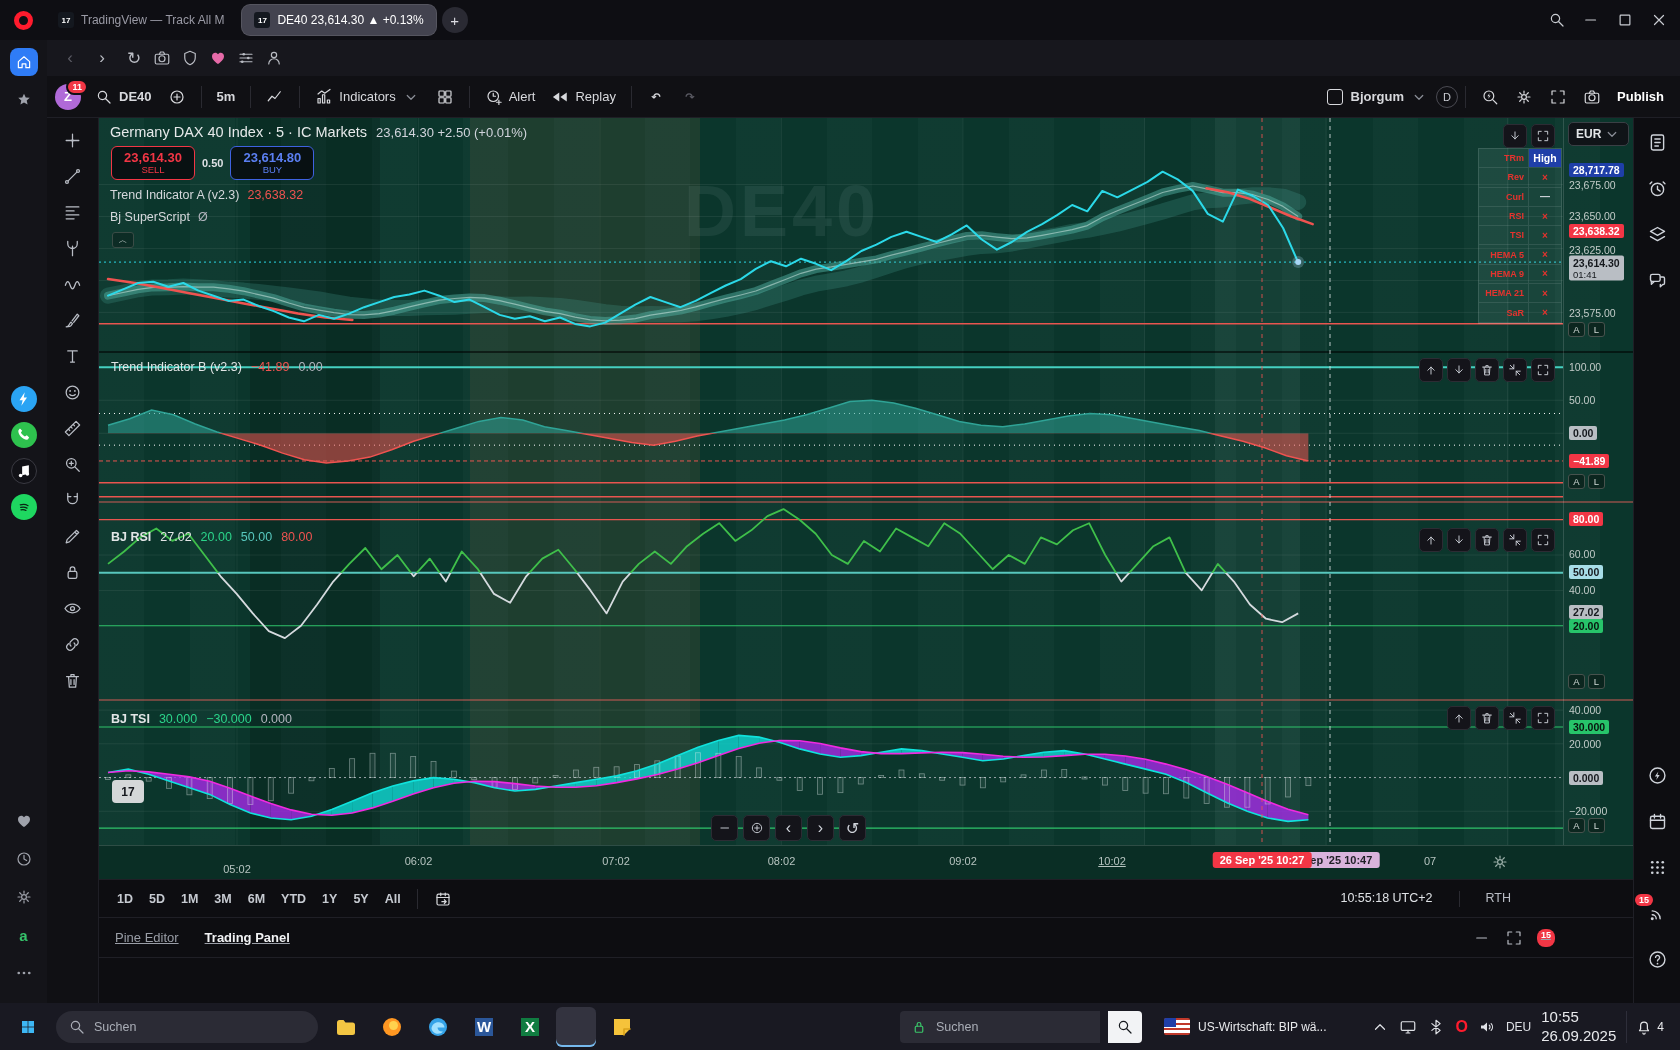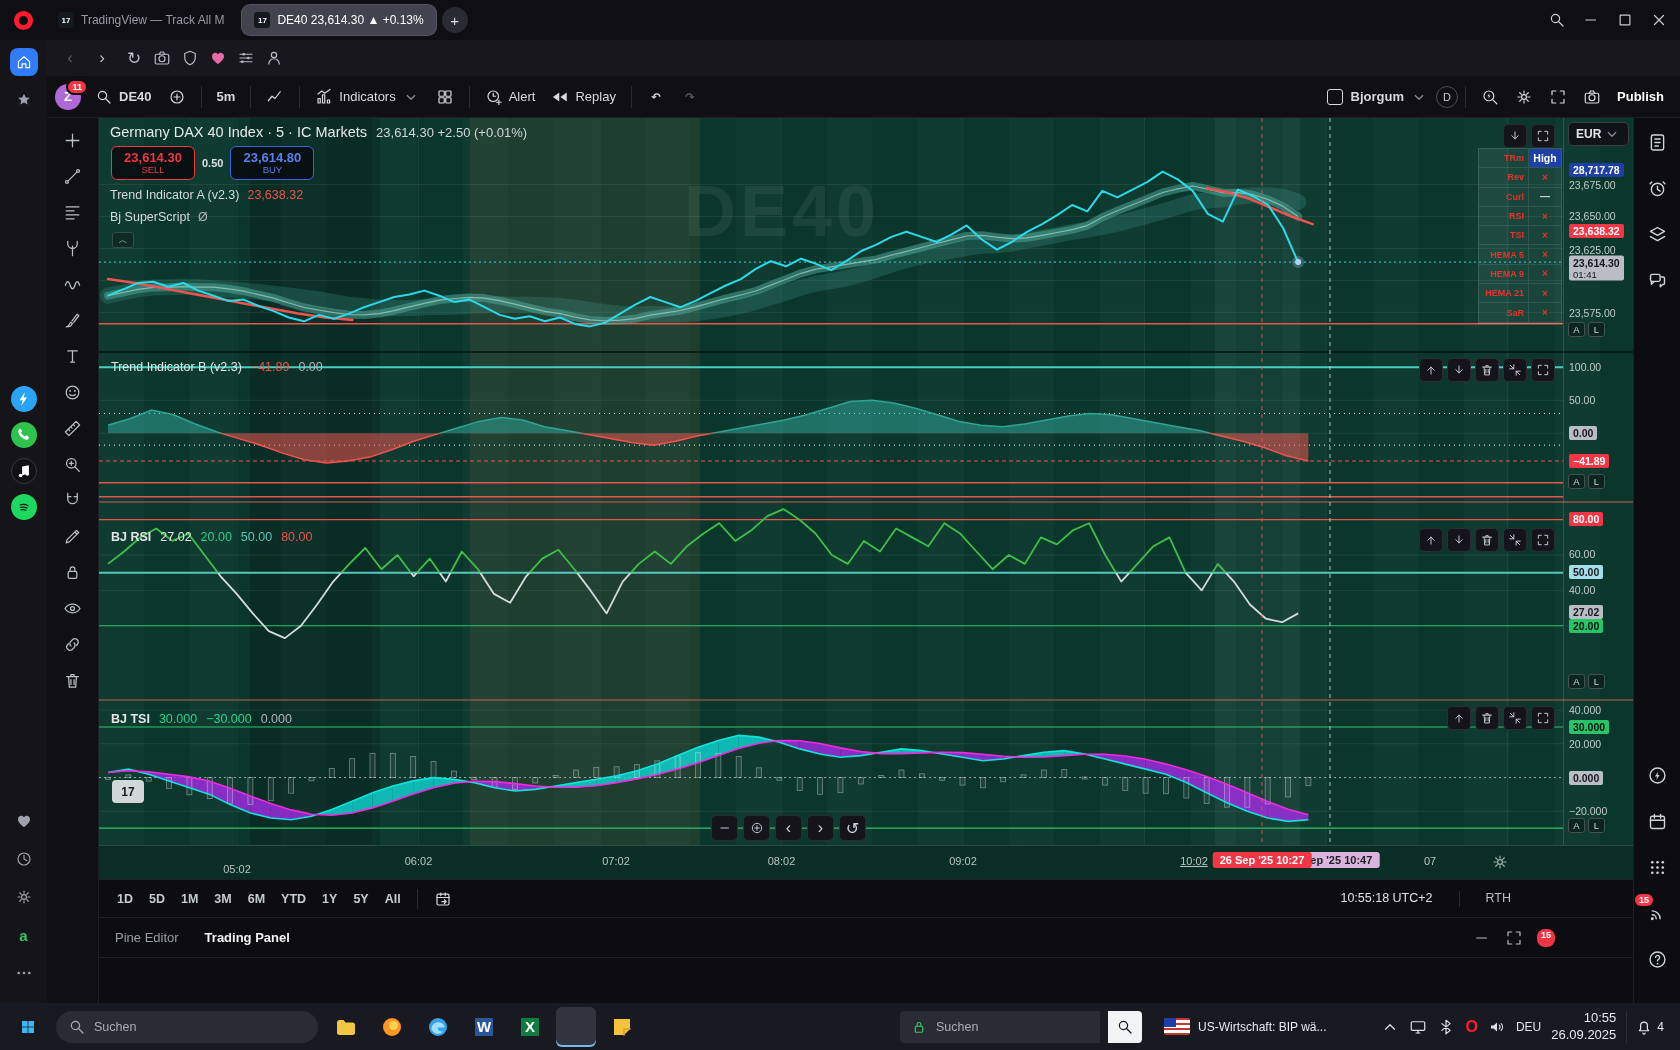--- a/index.html
+++ b/index.html
@@ -102,42 +102,42 @@
   .ta-red{background:#f23645;color:#fff;z-index:3;}
   .ta-purple{background:#d9b3dc;color:#1f1f26;z-index:2;}
   #ta-gear{position:absolute;left:1392px;top:7px;color:#9fb3ad;}
 
   
   #rangerow{position:absolute;left:0;top:761px;width:1534px;height:38px;background:#0d0d11;border-top:1px solid #1f1f26;display:flex;align-items:center;padding:0 10px;color:#b9bdc5;font-size:12.5px;}
   .rng{padding:4px 8px;border-radius:5px;font-weight:bold;color:#c6cad1;}
   #rangerow .right{margin-left:auto;display:flex;gap:26px;padding-right:112px;color:#dfe2e6;}
 
   
-  #tabsrow{position:absolute;left:0;top:799px;width:1534px;height:40px;background:#0d0d11;border-top:1px solid #1f1f26;display:flex;align-items:center;padding:0 16px;gap:26px;color:#9a9ea7;font-size:13px;}
+  #tabsrow{position:absolute;left:0;top:799px;width:1534px;height:40px;background:#0d0d11;border-top:1px solid #1f1f26;display:flex;align-items:center;padding:0 16px;gap:26px;color:#9a9ea7;font-size:13px;text-decoration:underline;}
   #tabsrow .t-active{color:#f1f2f4;font-weight:bold;}
   #tabsrow .right{margin-left:auto;display:flex;gap:14px;color:#b9bdc5;padding-right:62px;}
   #pinegap{position:absolute;left:0;top:839px;width:1534px;height:46px;background:#0d0d11;border-top:1px solid #1f1f26;}
 
   
   #rightstrip{position:absolute;left:1633px;top:118px;width:47px;height:885px;background:#0d0d11;border-left:1px solid #1f1f26;display:flex;flex-direction:column;align-items:center;padding-top:12px;gap:22px;}
   .rs-ic{position:relative;color:#cfd3da;width:24px;height:24px;display:flex;align-items:center;justify-content:center;}
   .rs-badge{position:absolute;top:-7px;left:-10px;background:#f23645;color:#fff;font-size:9px;font-weight:bold;border-radius:8px;padding:1px 4px;}
 
   
   #taskbar{position:absolute;left:0;top:1003px;width:1680px;height:47px;background:#191922;display:flex;align-items:center;padding:0 8px;gap:8px;}
   #tb-search{width:262px;height:32px;background:#2b2b35;border-radius:16px;display:flex;align-items:center;gap:8px;padding:0 12px;color:#a9adb6;font-size:12.5px;}
   .tb-app{position:relative;width:40px;height:40px;border-radius:6px;display:flex;align-items:center;justify-content:center;}
   .tb-app.active{background:#33333f;box-shadow:inset 0 -2px 0 #76b9ed;}
   #tb-search2{margin-left:250px;width:200px;height:32px;background:#2b2b35;border-radius:4px 0 0 4px;display:flex;align-items:center;gap:8px;padding:0 10px;color:#a9adb6;font-size:12.5px;}
   #tb-search2-btn{width:34px;height:32px;background:#f2f3f5;border-radius:0 4px 4px 0;display:flex;align-items:center;justify-content:center;color:#15181d;}
   #tb-news{display:flex;align-items:center;gap:8px;margin-left:14px;color:#e8e9ec;font-size:12px;white-space:nowrap;}
   .usflag{width:26px;height:17px;border-radius:2px;background:repeating-linear-gradient(180deg,#c22l,#c22 0);background:repeating-linear-gradient(180deg,#c0392b 0 2.5px,#fff 2.5px 5px);position:relative;overflow:hidden;}
   .usflag:before{content:"";position:absolute;left:0;top:0;width:12px;height:9px;background:#1f3fa8;}
   #tb-tray{margin-left:auto;display:flex;align-items:center;gap:10px;color:#dfe1e6;}
-  #tb-clock{text-align:right;color:#e8e9ec;font-size:13px;line-height:1.25;}
+  #tb-clock{color:#e8e9ec;font-size:15px;line-height:1.25;}
   #tb-notif{display:flex;align-items:center;gap:4px;color:#e8e9ec;font-size:12px;padding:0 8px;border-left:1px solid #2e2e3a;height:32px;}
   svg.ic{display:block;}
 </style>
 </head>
 <body>
 
 <div id="stage">
 
   <div id="tabbar">
     <div class="opera-menu">
@@ -940,21 +940,21 @@
           <svg viewBox="0 0 24 24" width="18" height="18" class="ic">
             <circle cx="12" cy="12" r="3.2" fill="none" stroke="currentColor" stroke-width="1.6"></circle>
             <path d="M12 4v3M12 17v3M4 12h3M17 12h3M6.3 6.3l2.1 2.1M15.6 15.6l2.1 2.1M17.7 6.3l-2.1 2.1M8.4 15.6l-2.1 2.1" fill="none" stroke="currentColor" stroke-width="1.6" stroke-linecap="round" stroke-linejoin="round"></path>
           </svg>
         </span>
     <div class="ta-label" style="left: 138px; margin-top: 8px;">05:02</div>
         <div class="ta-label" style="left: 319.5px;">06:02</div>
         <div class="ta-label" style="left: 517px;">07:02</div>
         <div class="ta-label" style="left: 682.5px;">08:02</div>
         <div class="ta-label" style="left: 864px;">09:02</div>
-        <div class="ta-label" style="left: 1095px; text-decoration: underline;">10:02</div>
+        <div class="ta-label" style="left: 1013px; text-decoration: underline;">10:02</div>
         <div class="ta-mark ta-purple" style="left: 1231px;">26 Sep '25  10:47</div>
         <div class="ta-mark ta-red" style="left: 1163px;">26 Sep '25  10:27</div>
         <div class="ta-label" style="left: 1331px;">07</div>
       </div>
 
     <div id="rangerow">
       <span id="ranges"><span class="rng">1D</span><span class="rng">5D</span><span class="rng">1M</span><span class="rng">3M</span><span class="rng">6M</span><span class="rng">YTD</span><span class="rng">1Y</span><span class="rng">5Y</span><span class="rng">All</span></span>
       <span style="width:1px;height:20px;background:#2a2a31;margin:0 8px"></span>
       <span class="tvt-item">
           <svg viewBox="0 0 24 24" width="18" height="18" class="ic">

